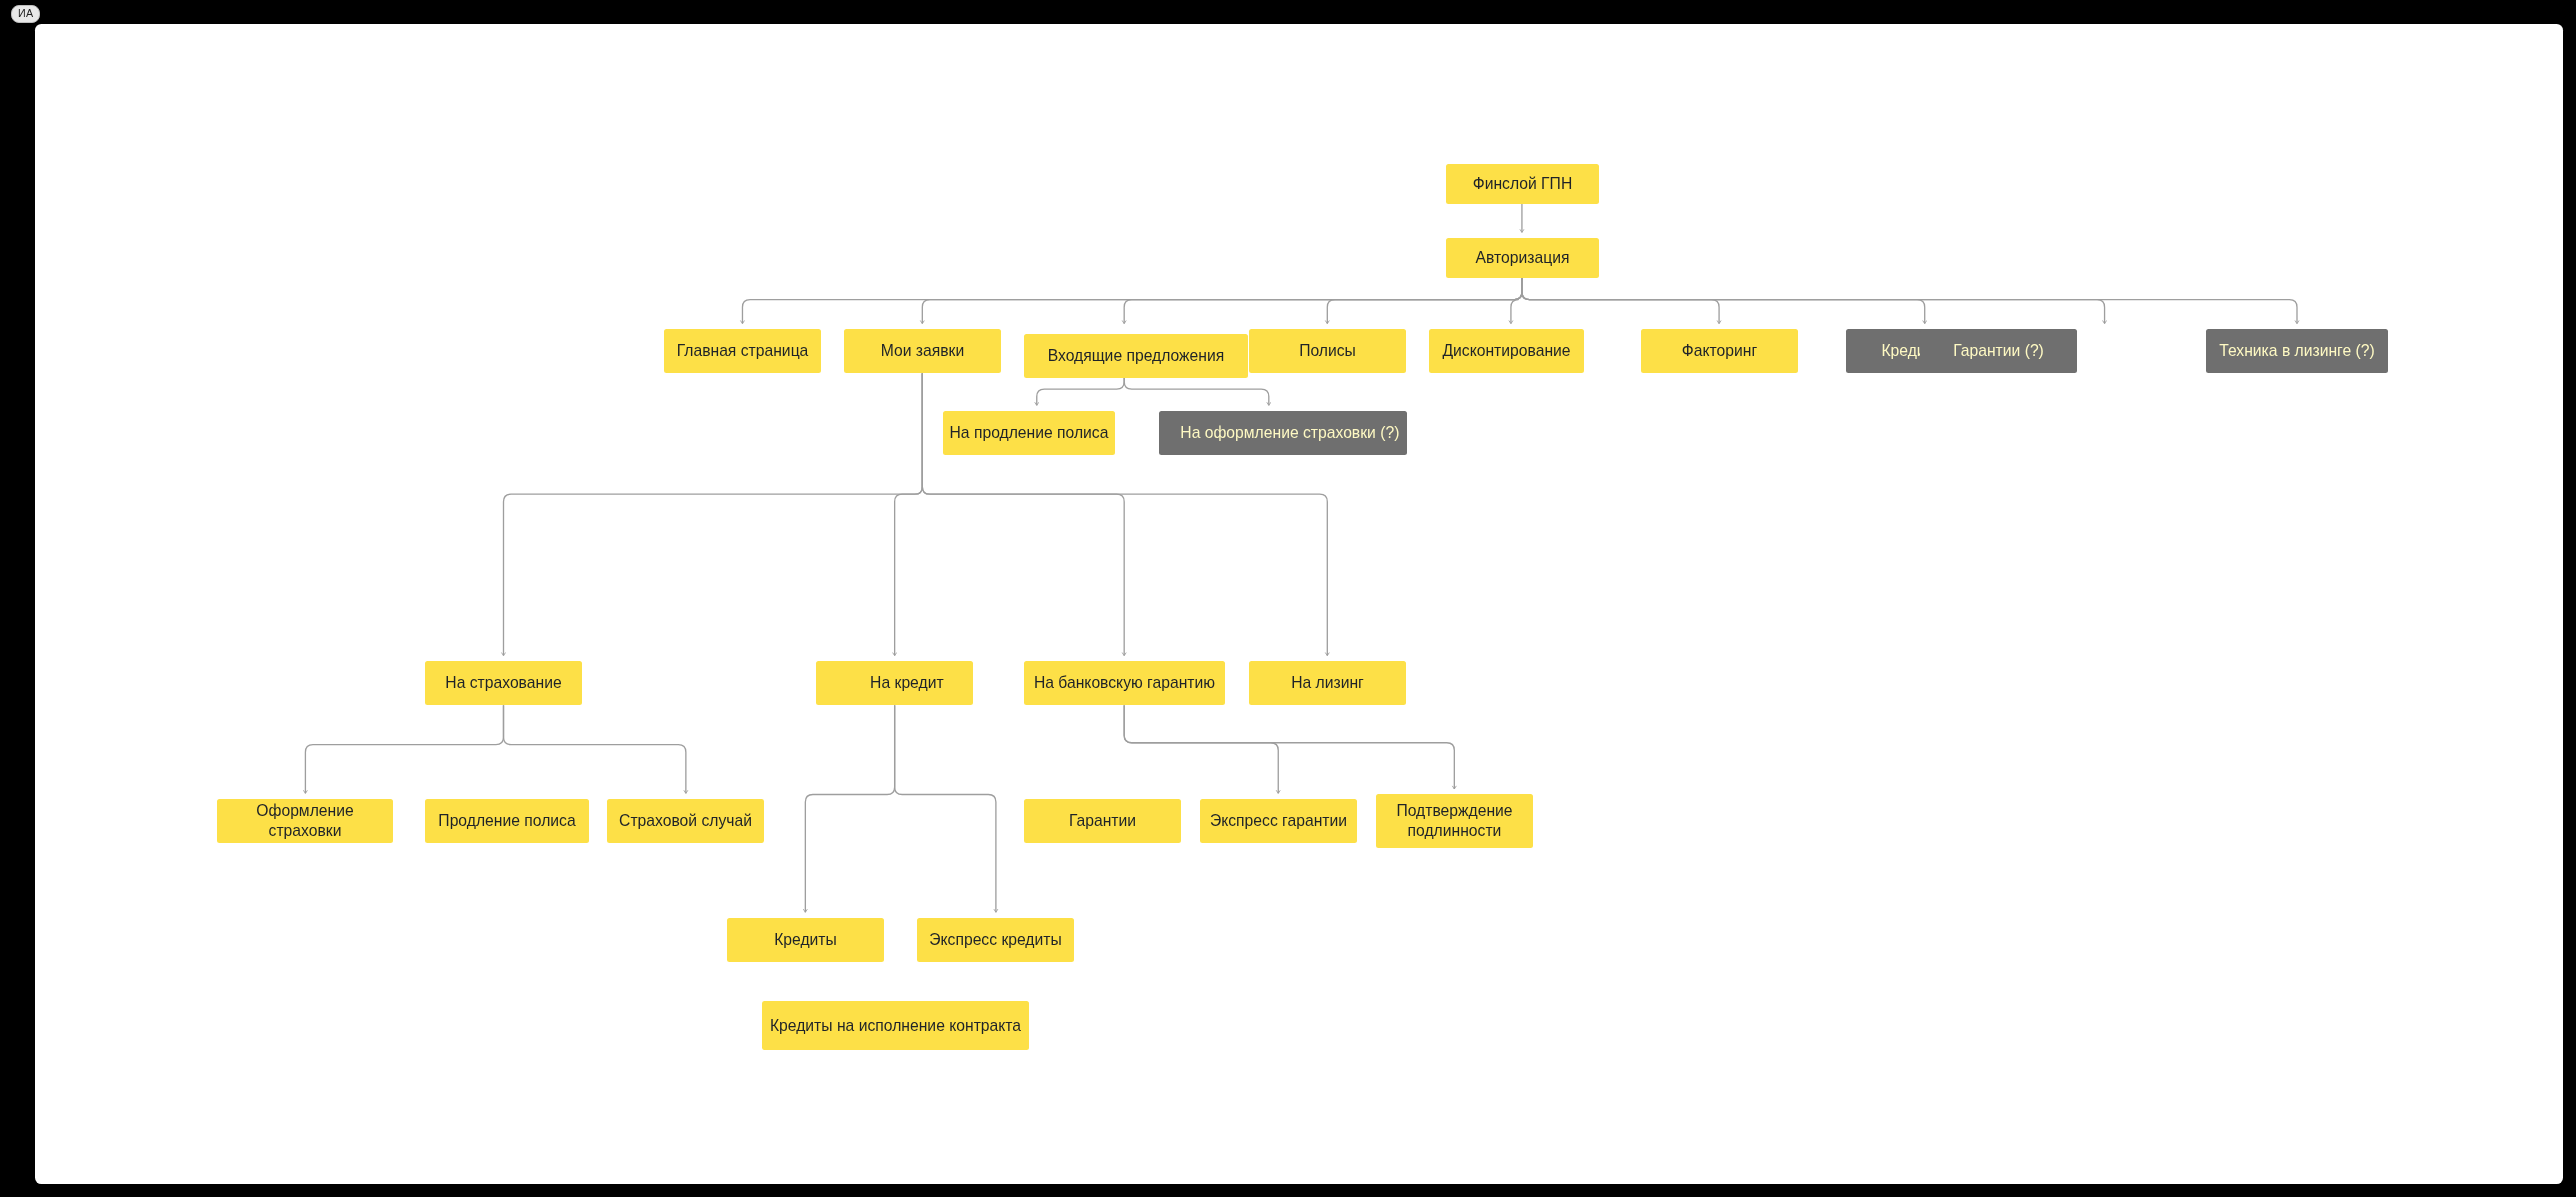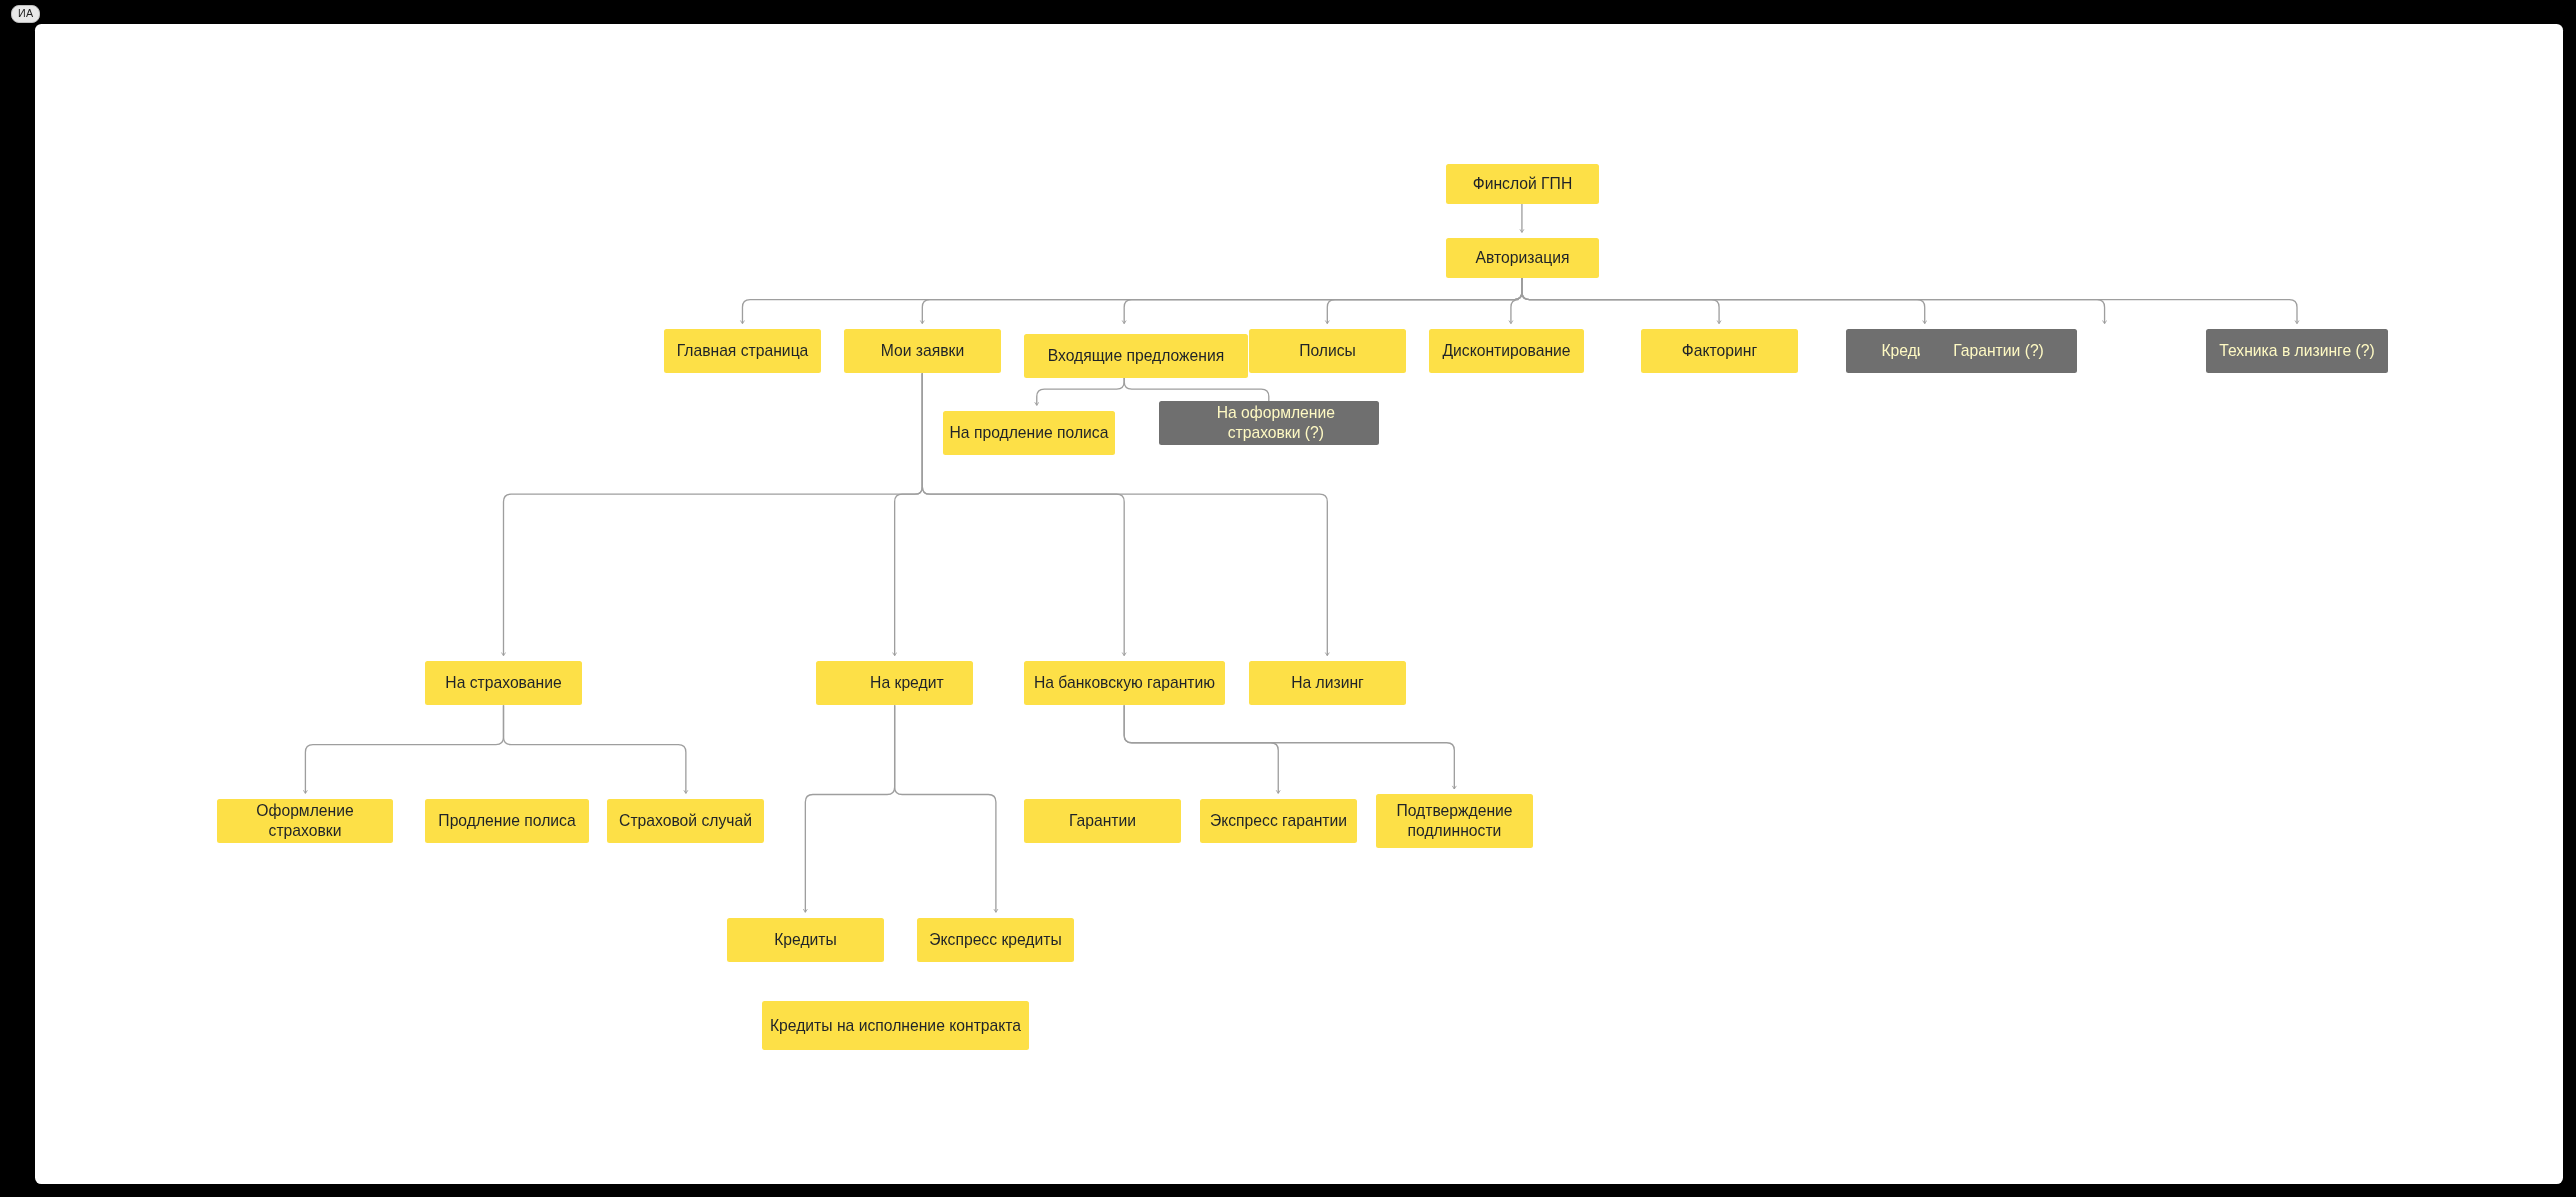--- a/index.html
+++ b/index.html
@@ -80,21 +80,21 @@
       </div>
       <div class="node gray" style="left: 1885px; top: 305px; width: 157px; height: 44px;">
         <span>Гарантии (?)</span>
       </div>
       <div class="node gray" style="left: 2171px; top: 305px; width: 182px; height: 44px;">
         <span>Техника в лизинге (?)</span>
       </div>
       <div class="node blue" style="left: 908px; top: 387px; width: 172px; height: 44px;">
         <span>На продление полиса</span>
       </div>
-      <div class="node gray" style="left: 1124px; top: 377px; width: 220px; height: 44px; padding-left: 20px;">
+      <div class="node gray" style="left: 1124px; top: 387px; width: 248px; height: 44px; padding-left: 20px;">
         <span>На оформление страховки (?)</span>
       </div>
       <div class="node blue" style="left: 390px; top: 637px; width: 157px; height: 44px;">
         <span>На страхование</span>
       </div>
       <div class="node blue" style="left: 781px; top: 637px; width: 157px; height: 44px; padding-left: 31px;">
         <span>На кредит</span>
       </div>
       <div class="node blue" style="left: 989px; top: 637px; width: 201px; height: 44px;">
         <span>На банковскую гарантию</span>

